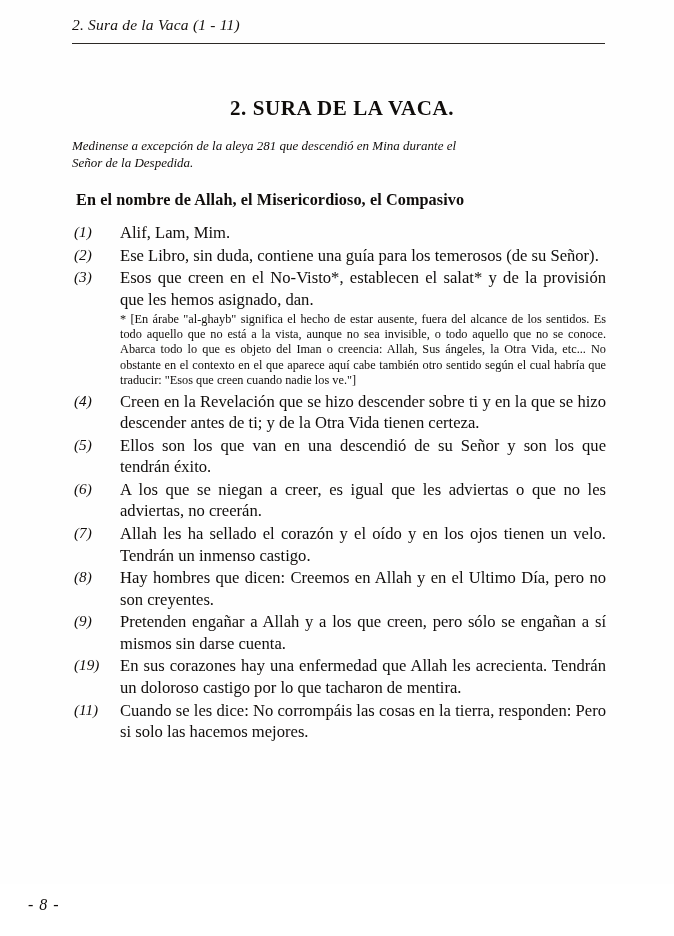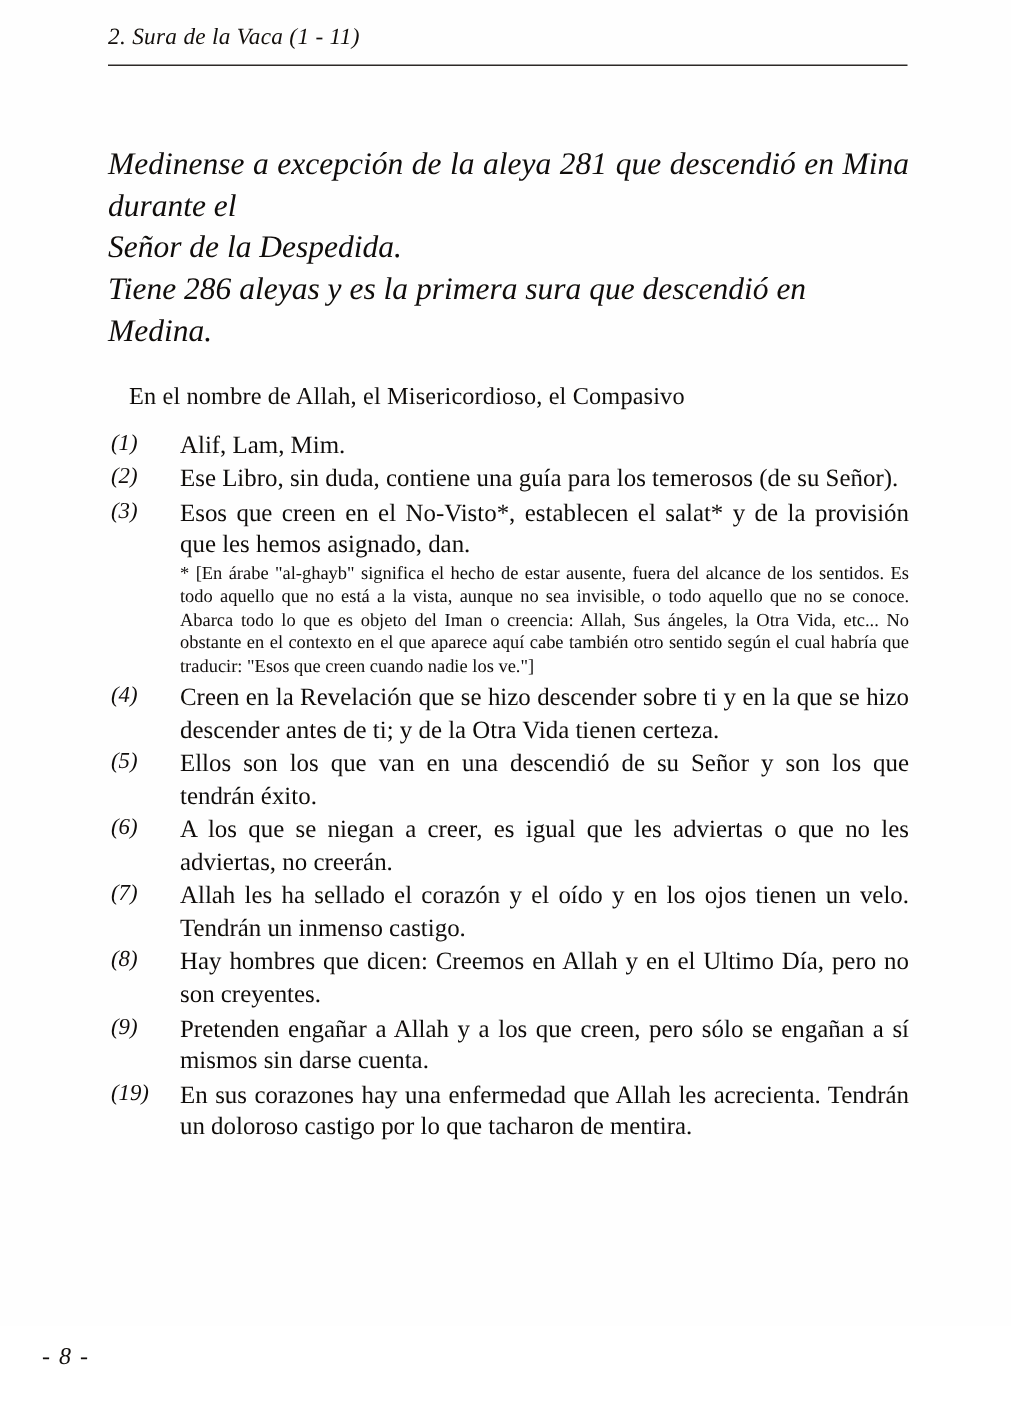--- a/index.html
+++ b/index.html
@@ -59,34 +59,34 @@
     text-align: center;
     font-weight: bold;
     font-size: 21px;
     letter-spacing: 0.6px;
     margin: 0 0 16px 0;
     padding-left: 6px;
   }
 
   .intro {
     font-style: italic;
-    font-size: 21px;
+    font-size: 13px;
     line-height: 1.32;
     margin: 0 0 20px 0;
     text-align: left;
     font-family: Liberation Serif, serif;
   }
   .intro .ln { display: block; }
   .intro .ln.first { text-align: justify; text-align-last: left; }
 
   .bismillah {
-    font-weight: normal;
+    font-weight: bold;
     font-size: 16.2px;
     letter-spacing: 0.1px;
-    margin: 0 0 12px 10px;
+    margin: 0 0 12px 0;
     padding-left: 4px;
   }
 
   
   .verses {
     font-size: 16.6px;
     line-height: 1.30;
   }
   .verse {
     position: relative;
@@ -141,25 +141,25 @@
 <body>
 
 <div class="page">
 
   <div class="running-head">2. Sura de la Vaca (1 - 11)</div>
 
   <div class="head-rule"></div>
 
   <div class="content">
 
+    <h1 class="sura-title">2. SURA DE LA VACA.</h1>
 
     <div class="intro">
       <span class="ln first">Medinense a excepción de la aleya 281 que descendió en Mina durante el</span>
       <span class="ln">Señor de la Despedida.</span>
-      <span class="ln">Tiene 286 aleyas y es la primera sura que descendió en Medina.</span>
     </div>
 
     <div class="bismillah">En el nombre de Allah, el Misericordioso, el Compasivo</div>
 
     <div class="verses">
 
       <div class="verse">
         <span class="verse-num">(1)</span>
         <span class="verse-text">Alif, Lam, Mim.</span>
       </div>
@@ -206,19 +206,23 @@
       <div class="verse">
         <span class="verse-num">(9)</span>
         <span class="verse-text">Pretenden engañar a Allah y a los que creen, pero sólo se engañan a sí mismos sin darse cuenta.</span>
       </div>
 
       <div class="verse">
         <span class="verse-num">(19)</span>
         <span class="verse-text">En sus corazones hay una enfermedad que Allah les acrecienta. Tendrán un doloroso castigo por lo que tacharon de mentira.</span>
       </div>
 
+      <div class="verse">
+        <span class="verse-num">(11)</span>
+        <span class="verse-text">Cuando se les dice: No corrompáis las cosas en la tierra, responden: Pero si solo las hacemos mejores.</span>
+      </div>
 
     </div>
   </div>
 
   <div class="folio">- 8 -</div>
 
 </div>
 
 </body></html>

